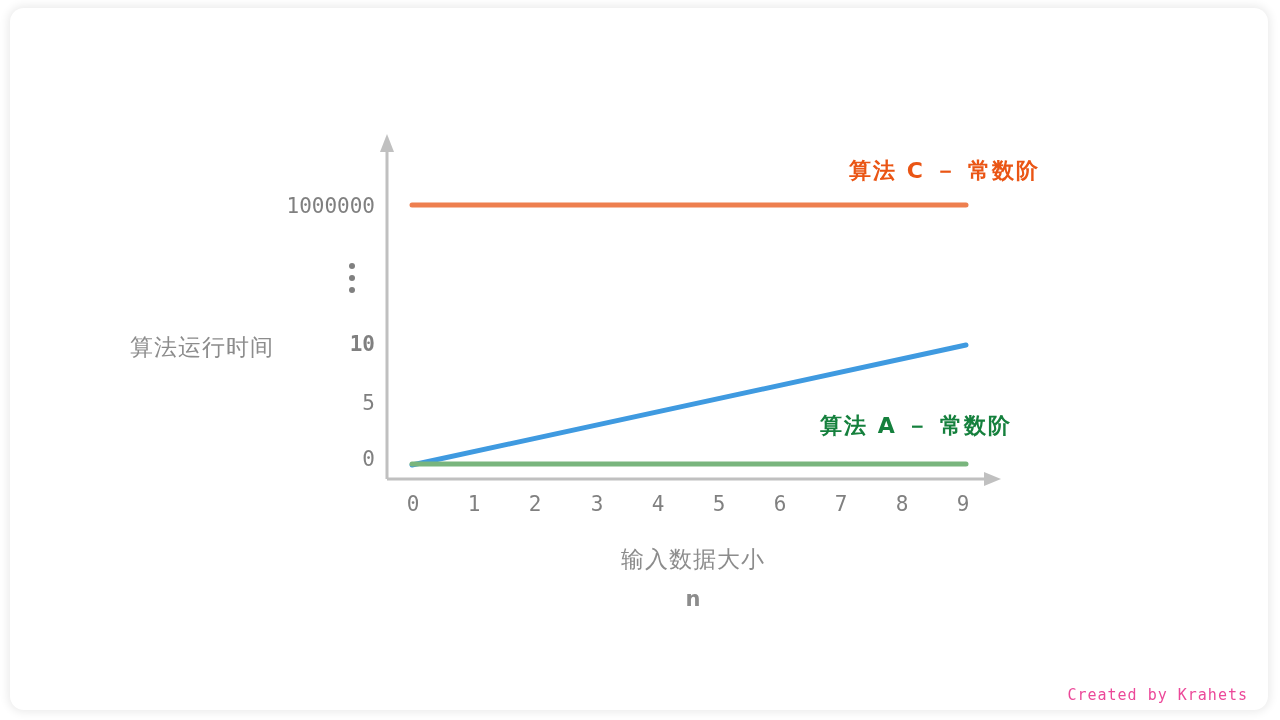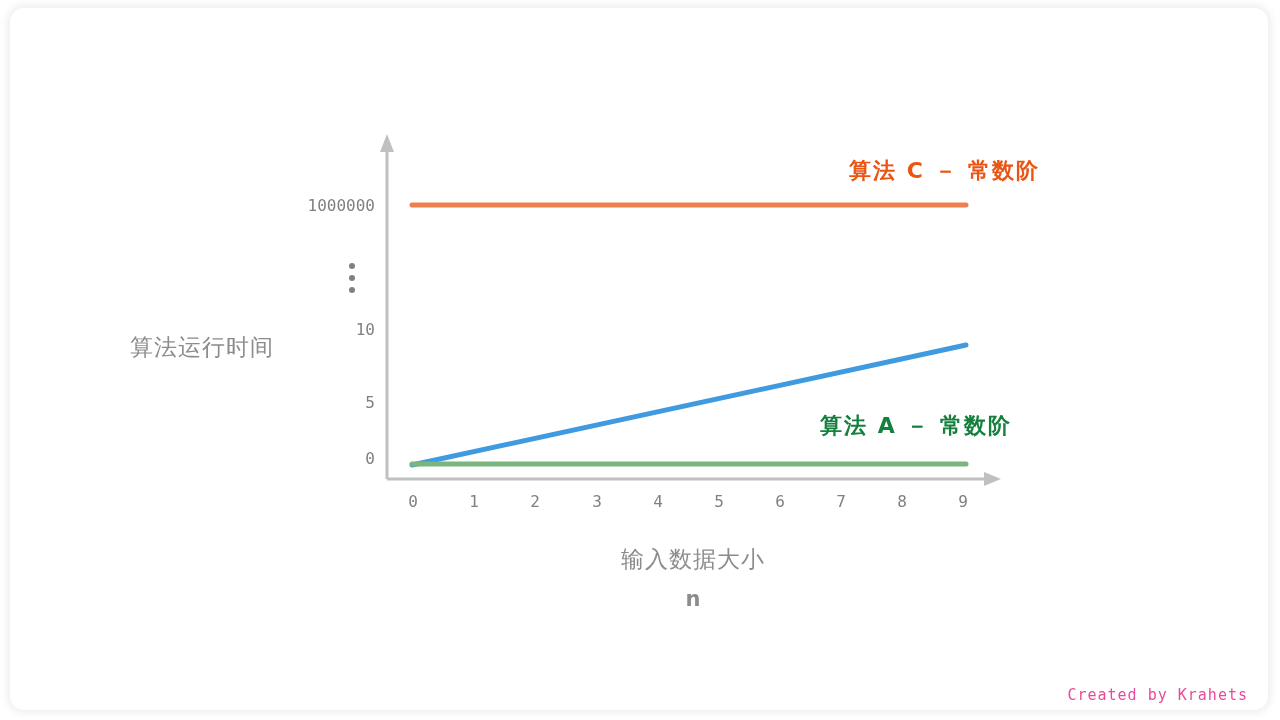--- a/index.html
+++ b/index.html
@@ -46,21 +46,21 @@
     top: 0;
     width: 1280px;
     height: 720px;
   }
 
   
   .tick {
     position: absolute;
     color: #808080;
     font-family: "DejaVu Sans Mono", monospace;
-    font-size: 16px;
+    font-size: 21px;
     white-space: nowrap;
     line-height: 1;
   }
   .ytick {
     text-align: right;
     transform: translateY(-50%);
   }
   .xtick {
     text-align: center;
     transform: translateX(-50%);
@@ -159,21 +159,21 @@
       <polygon points="1001,479 984,472 984,486" fill="#c0c0c0"></polygon>
 
       <line x1="412" y1="205" x2="966" y2="205" stroke="#ee7f4f" stroke-width="5" stroke-linecap="round"></line>
 
       <line x1="412" y1="465" x2="966" y2="345" stroke="#3f9ae0" stroke-width="5" stroke-linecap="round"></line>
 
       <line x1="412" y1="464" x2="966" y2="464" stroke="#79b57d" stroke-width="5" stroke-linecap="round"></line>
     </svg>
 
     <div class="tick ytick" style="left:240px; top:206px; width:135px;">1000000</div>
-    <div class="tick ytick" style="left:240px; top:330px; width:135px;">10</div>
+    <div class="tick ytick" style="left:240px; top:344px; width:135px;font-weight:bold;">10</div>
     <div class="tick ytick" style="left:240px; top:403px; width:135px;">5</div>
     <div class="tick ytick" style="left:240px; top:459px; width:135px;">0</div>
 
     <div id="yellipsis">
       <i></i>
         <i></i>
         <i></i>
     </div>
 
     <div class="tick xtick" style="left:413px; top:494px;">0</div>

